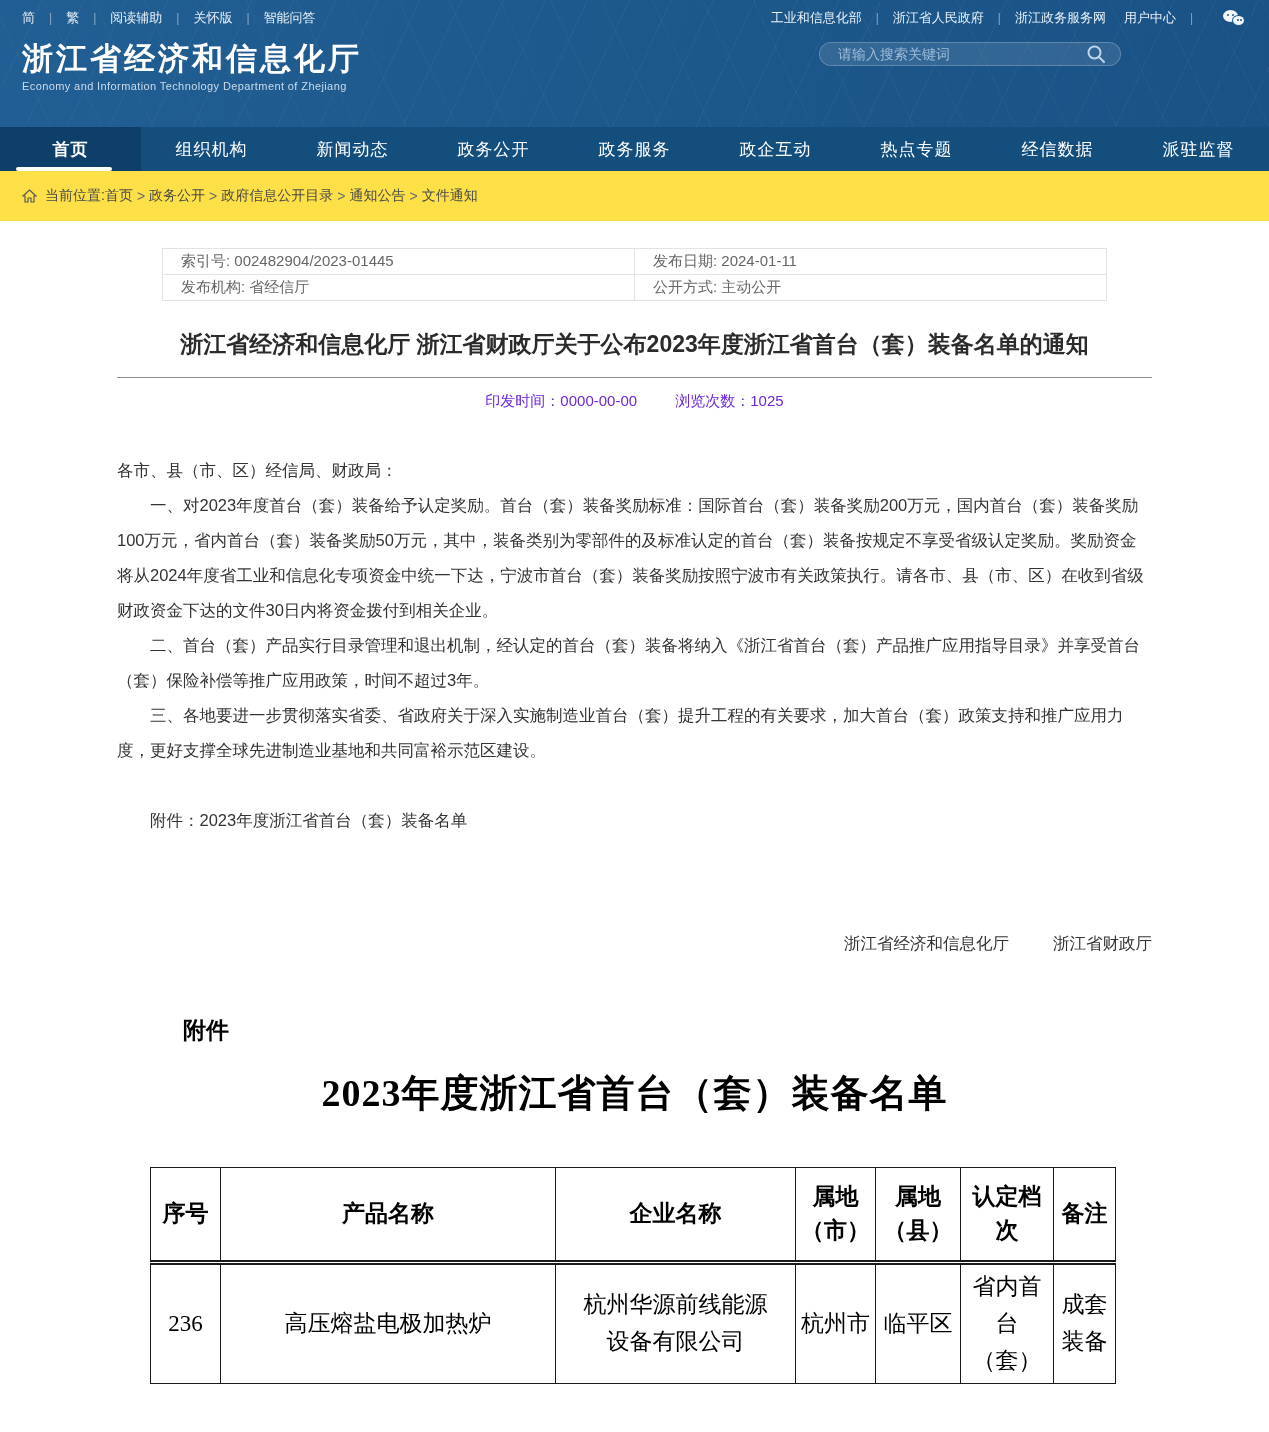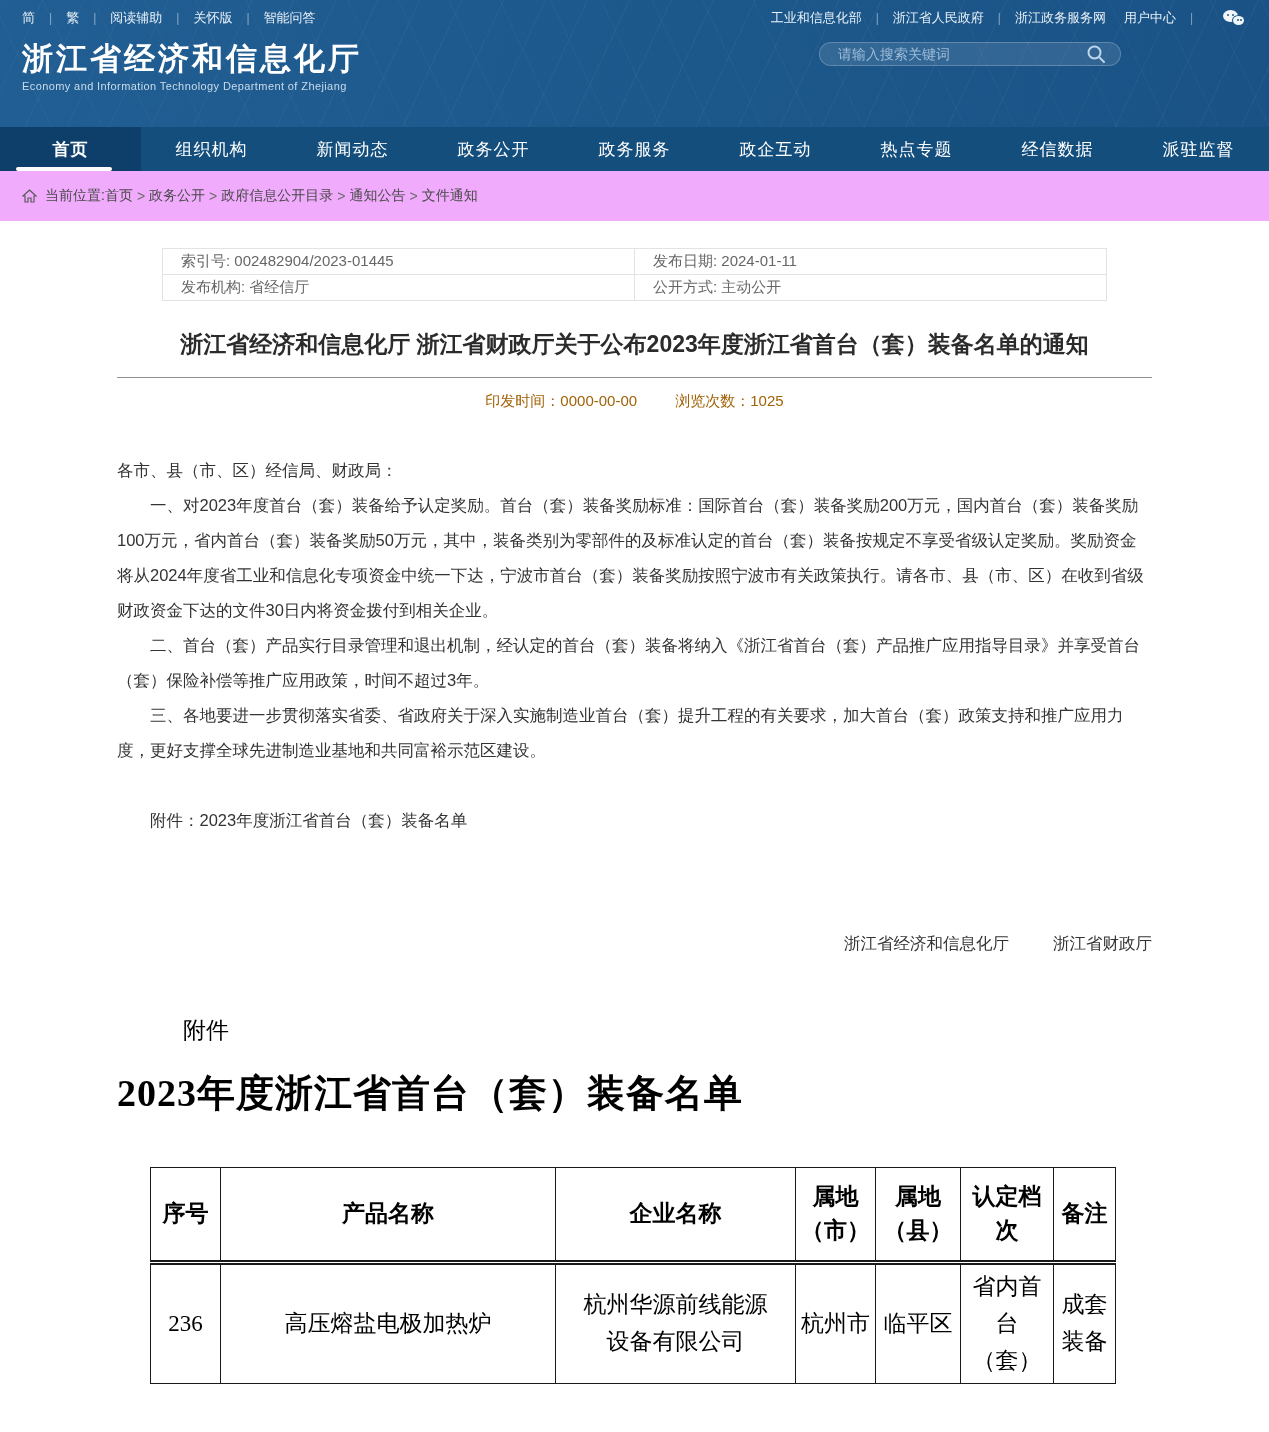--- a/index.html
+++ b/index.html
@@ -48,48 +48,48 @@
     flex:1; display:flex; align-items:center; justify-content:center; position:relative;
     color:#fff; font-size:17px; cursor:pointer; letter-spacing:1px;
   }
   .nav-item.active { background:#0d3f6a; font-weight:bold; }
   .nav-item.active::after {
     content:""; position:absolute; left:16px; bottom:0; width:96px; height:4px;
     background:#ffffff; border-radius:2px;
   }
 
   
-  .breadcrumb-bar { height:50px; background:#f0abfc; display:flex; align-items:center; padding-left:22px; font-size:14px; color:#4a4a4a; }
+  .breadcrumb-bar { height:50px; background:#fde047; display:flex; align-items:center; padding-left:22px; font-size:14px; color:#4a4a4a; }
   .crumb { color:#4a4a4a; cursor:pointer; }
   .crumb-sep { margin:0 4px; color:#6a6a6a; }
   .home-ico { margin-right:8px; display:inline-block; }
 
   
   .article { width:1035px; margin:0 auto; padding-top:27px; color:#333; }
 
   .doc-info { width:945px; margin:0 auto; border-collapse:collapse; }
   .doc-info td { border:1px solid #e3e3e3; height:26px; padding-left:18px; font-size:15px; color:#666; width:50%; }
 
   .doc-title { margin:22px 6px 0 6px; text-align:center; font-size:23px; font-weight:bold; color:#2b2b2b; line-height:43px; }
   .doc-rule { border:none; border-top:1px solid #8f8f8f; margin-top:11px; }
-  .doc-meta { margin-top:14px; text-align:center; font-size:15px; color:#a16207; }
+  .doc-meta { margin-top:14px; text-align:center; font-size:15px; color:#6d28d9; }
   .doc-meta .m2 { margin-left:34px; }
 
   .doc-body { margin-top:42px; font-size:16.5px; line-height:35px; color:#333; }
   .doc-body p.ind { text-indent:2em; }
   .attach-line { margin-top:35px; text-indent:2em; }
 
   .sig-block { margin-top:88px; text-align:right; padding-right:0; font-size:16.5px; line-height:35px; }
   .sig-block .org2 { margin-left:44px; }
   .sig-date { margin-top:2px; text-align:right; font-size:16.5px; padding-right:2px; }
 
   
   .appendix { color:#000; }
-  .appendix-label { margin:54px 0 0 66px; font-size:23px; font-weight:normal; font-family:"Liberation Sans",sans-serif; }
-  .appendix-title { margin-top:22px; font-size:38px; font-weight:bold; font-family:"Liberation Serif","DejaVu Serif",serif; letter-spacing:1px; }
+  .appendix-label { margin:54px 0 0 66px; font-size:23px; font-weight:bold; font-family:"Liberation Sans",sans-serif; }
+  .appendix-title { margin-top:22px; text-align:center; font-size:38px; font-weight:bold; font-family:"Liberation Serif","DejaVu Serif",serif; letter-spacing:1px; }
 
   .app-table { margin:48px 0 0 33px; border-collapse:collapse; table-layout:fixed; width:965px;
                font-family:"Liberation Serif","DejaVu Serif",serif; font-size:23px; color:#000; }
   .app-table th, .app-table td { border:1px solid #1a1a1a; text-align:center; vertical-align:middle; padding:4px; }
   .app-table th { height:95px; font-weight:bold; line-height:1.5; }
   .app-table td { height:75px; line-height:1.6; }
   .app-table thead th { border-bottom:5px double #1a1a1a; }
   .company-wrap { max-width:8.4em; margin:0 auto; }
 </style>
 </head>

